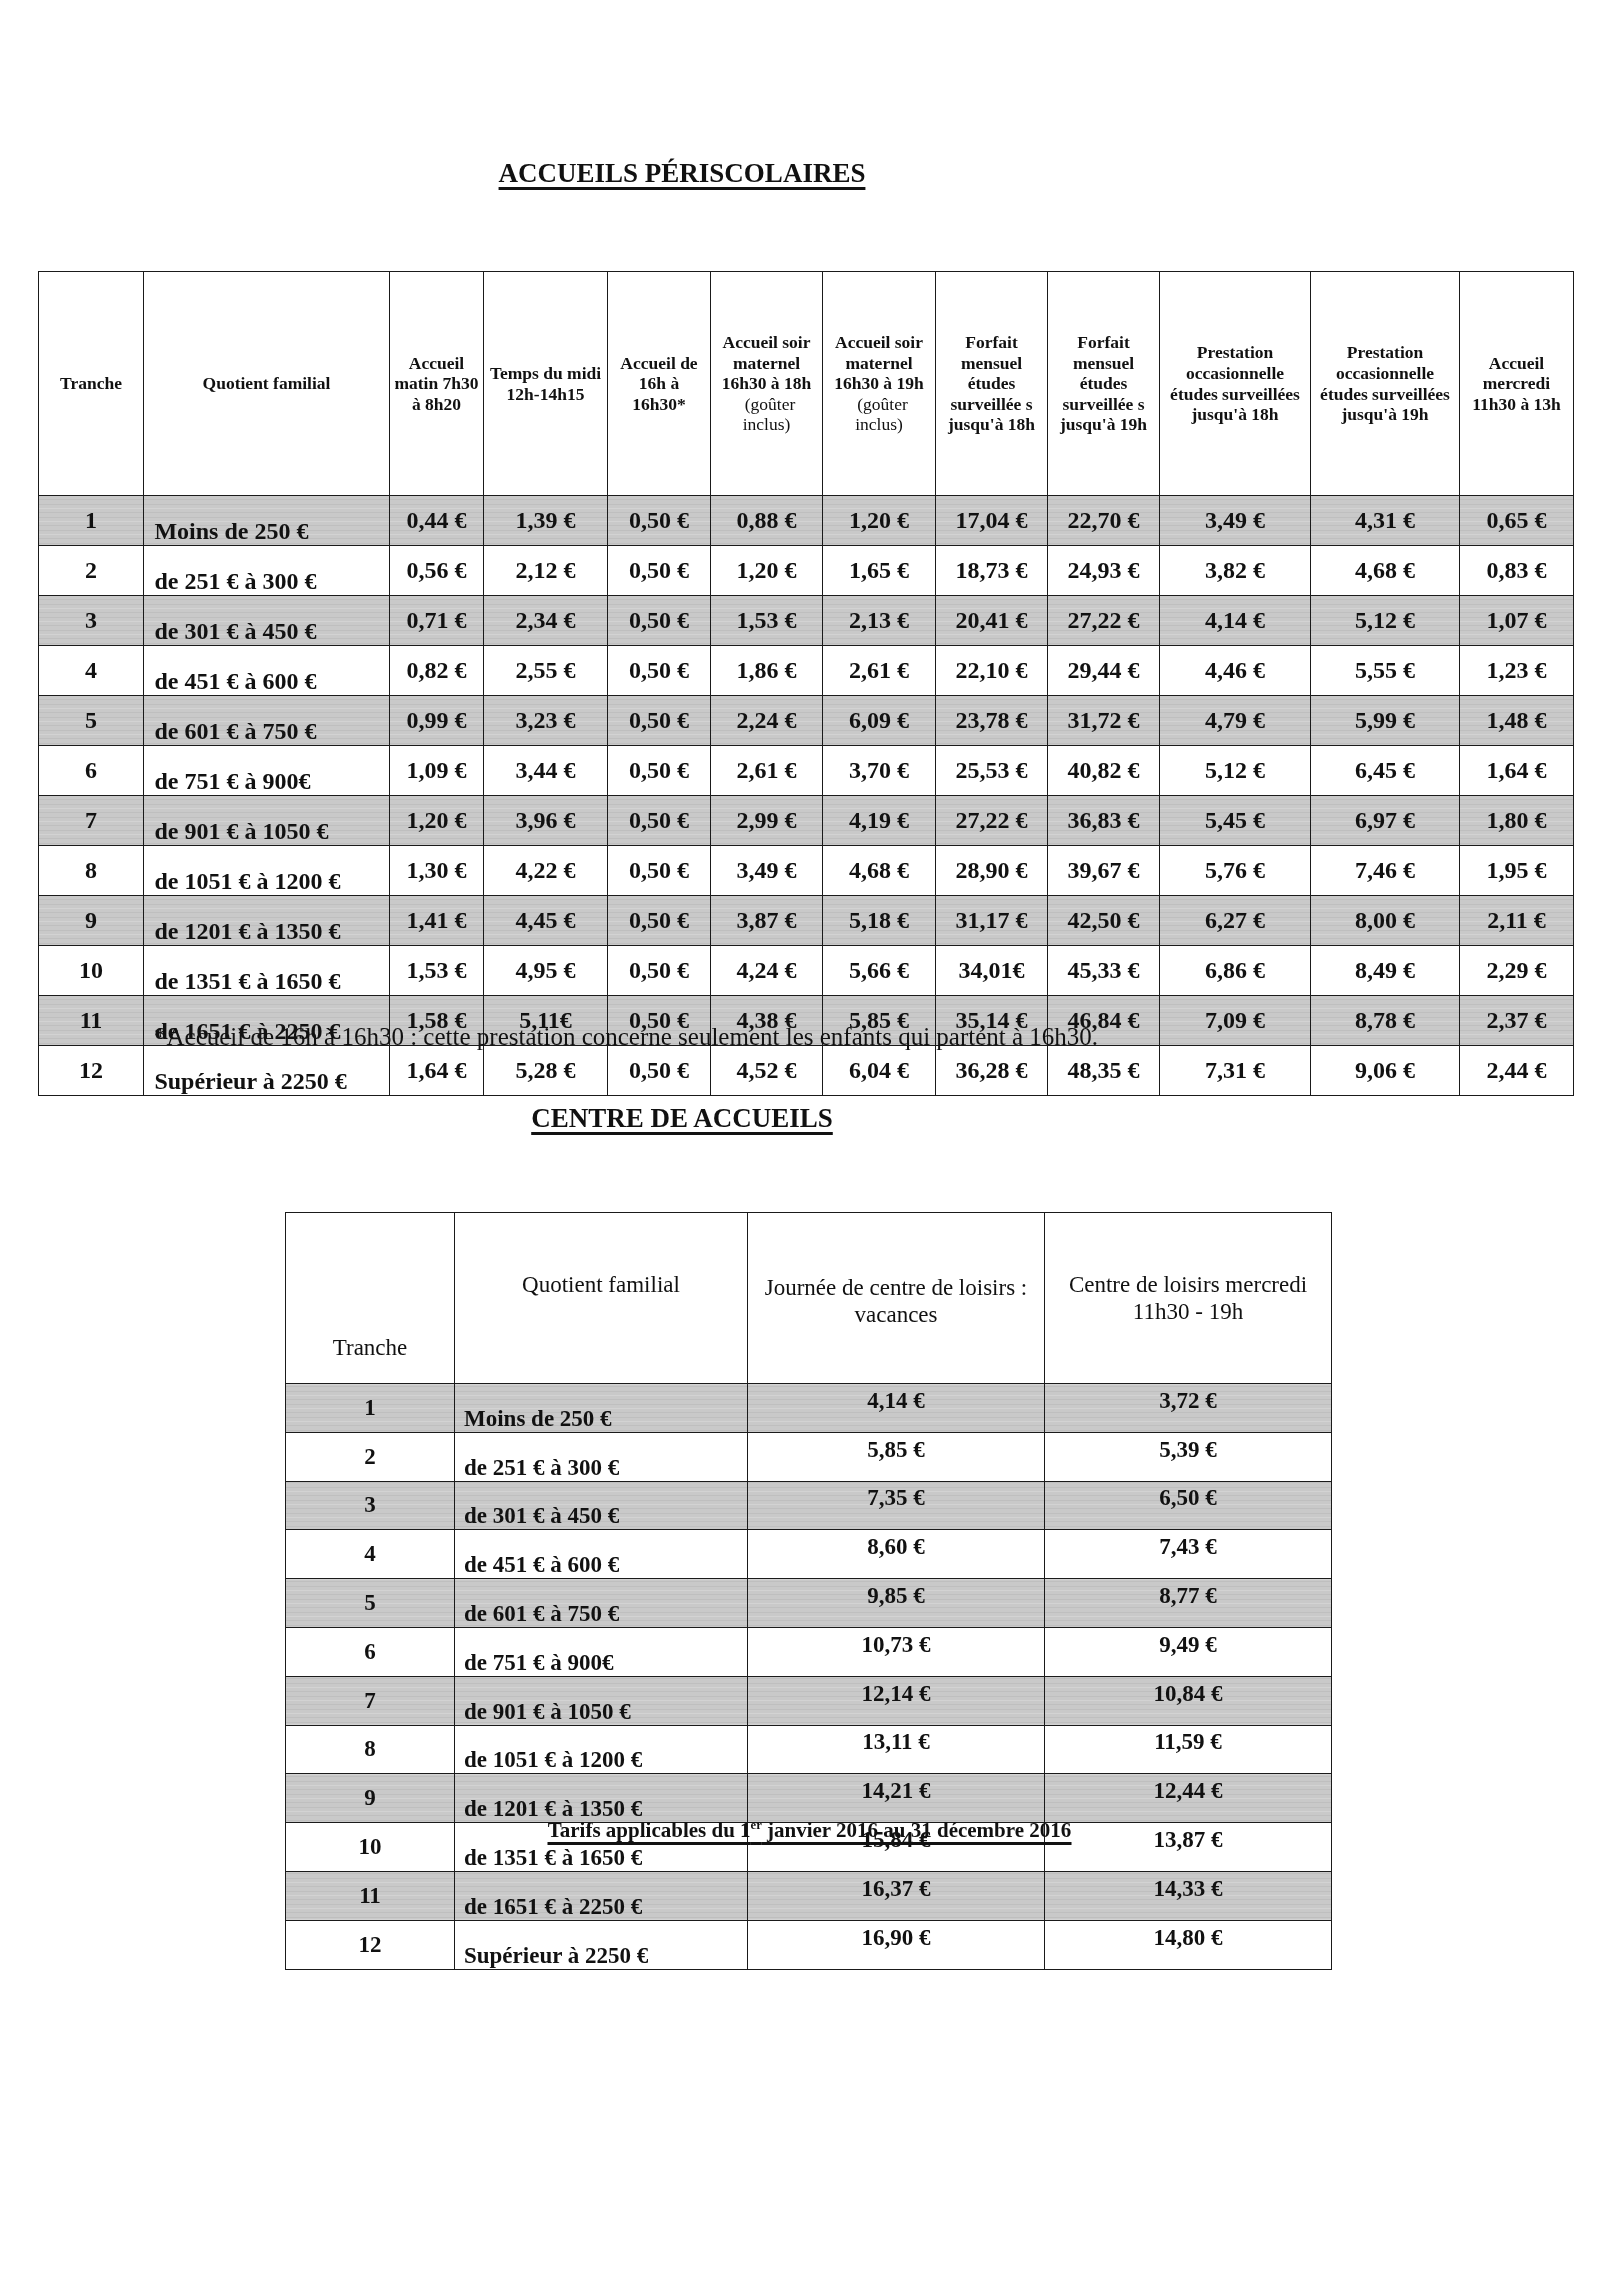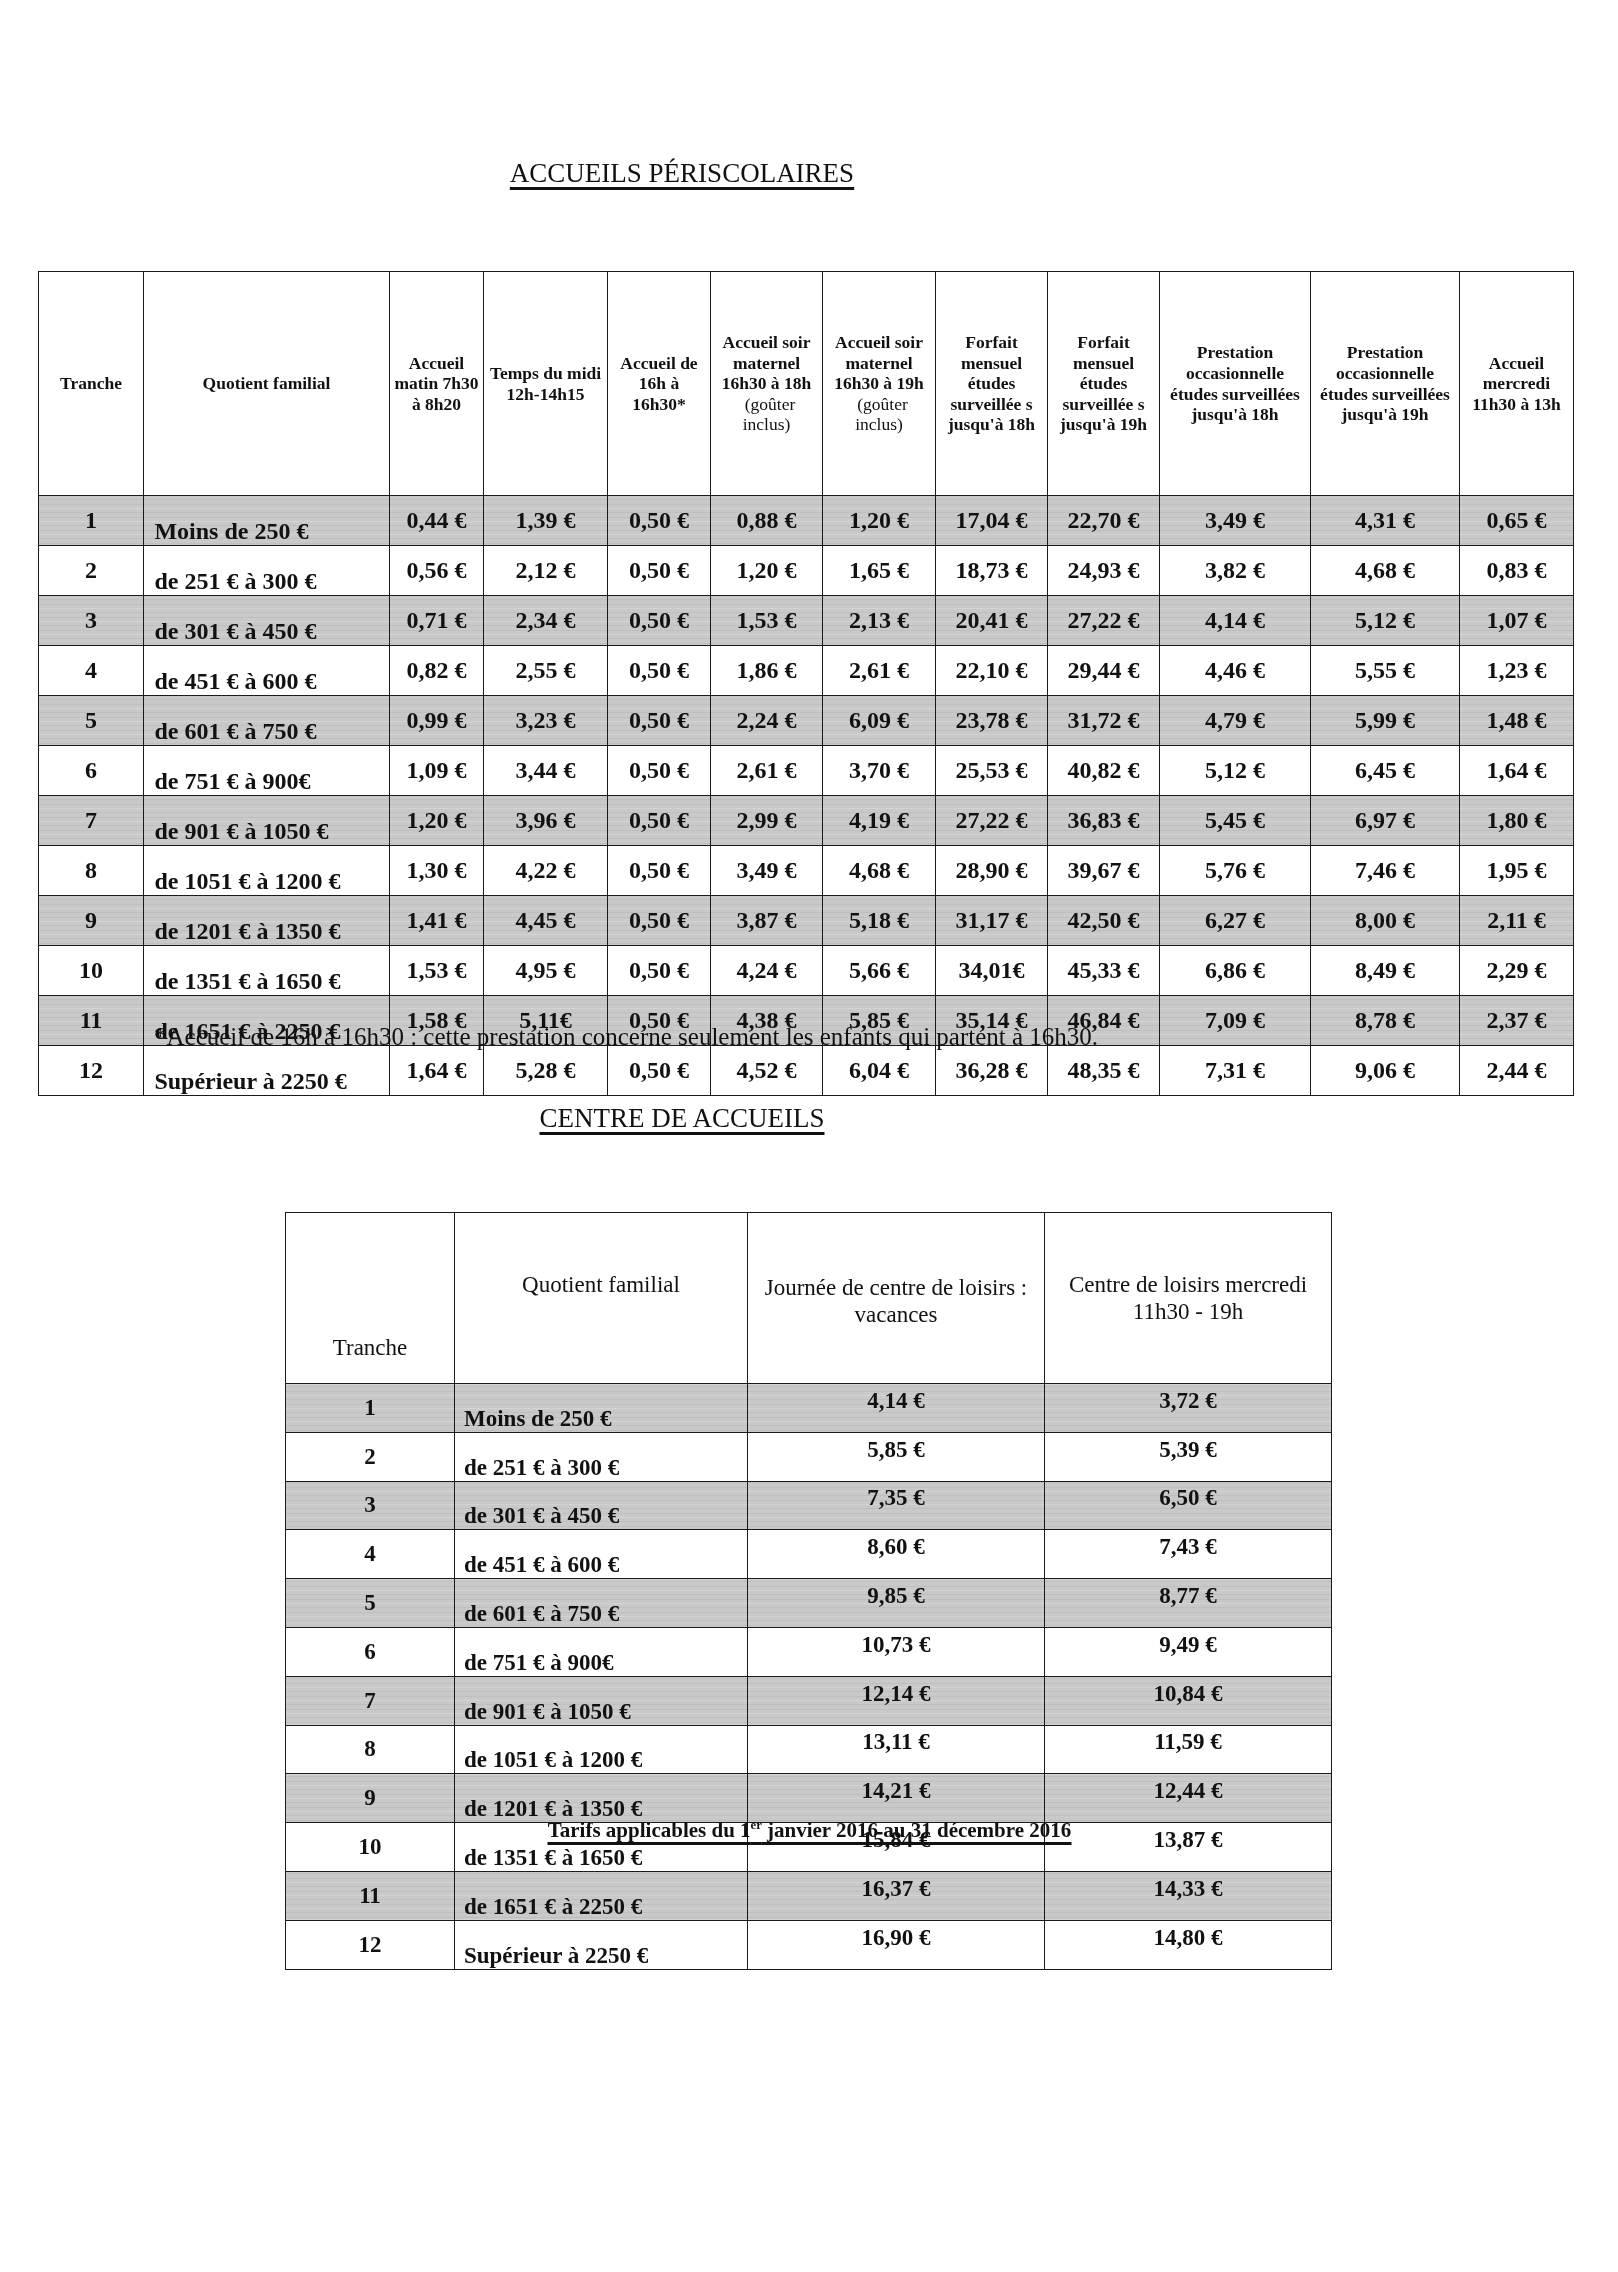--- a/index.html
+++ b/index.html
@@ -1,19 +1,19 @@
 <!DOCTYPE html>
 <html style="font-size:10.4px"><head>
 <meta charset="utf-8">
 <style>
   html, body { margin:0; padding:0; background:#ffffff; }
   body { width:1619px; height:2273px; position:relative; overflow:hidden;
          font-family:"Liberation Serif", "DejaVu Serif", serif; color:#111; }
   .title { position:absolute; left:0; width:1364px; text-align:center;
-           font-weight:normal; font-size:27px; }
+           font-weight:bold; font-size:27px; }
   .title span { text-decoration:underline; text-decoration-thickness:2.6px; text-underline-offset:5.2px; }
   table { position:absolute; border-collapse:collapse; table-layout:fixed; }
   td, th { border:1.9px solid #1a1a1a; text-align:center; vertical-align:middle; padding:0 2.6px; }
   th { font-weight:bold; line-height:1.18; }
   #t1 { left:38px; top:271px; width:1535px; }
   #t1 th { font-size:17.5px; height:223px; }
   #t1 th .note { font-weight:normal;margin-left:7px; }
   #t1 td { height:40px; font-size:24px; font-weight:bold; }
   #t1 td.qf { text-align:left; padding-left:10.4px; padding-top:9px; vertical-align:bottom; }
   tr.shade td { background:#c9c9c9; background-image:repeating-linear-gradient(0deg, rgba(255,255,255,0.18) 0 1.3px, rgba(0,0,0,0.05) 1.3px 2.6px); }

